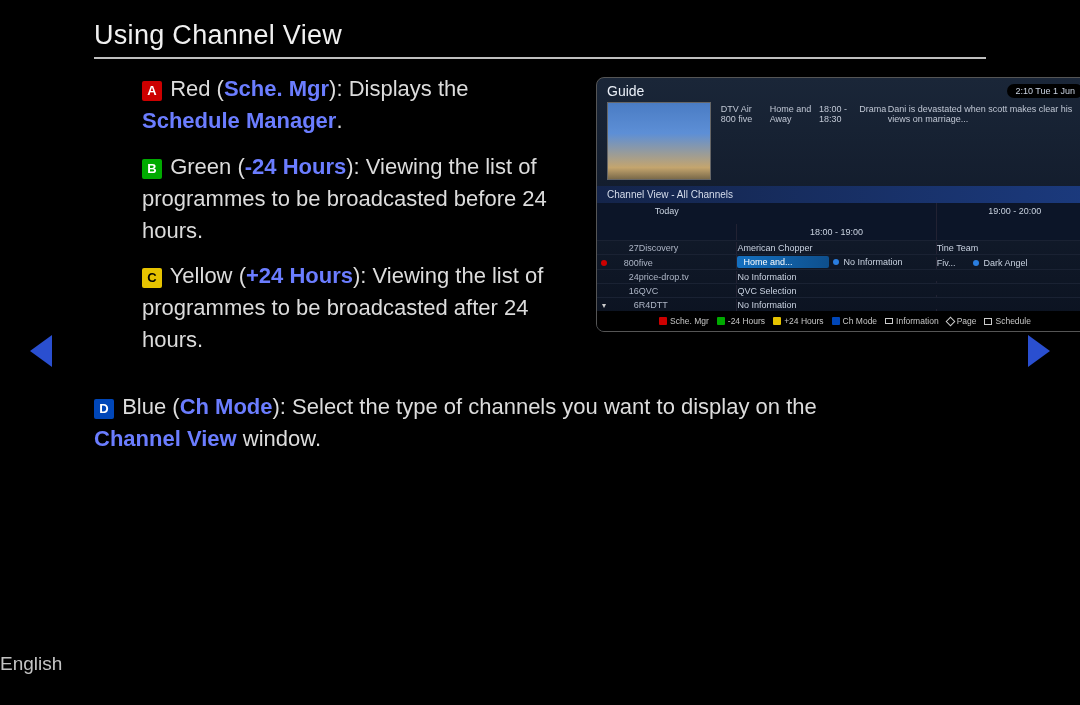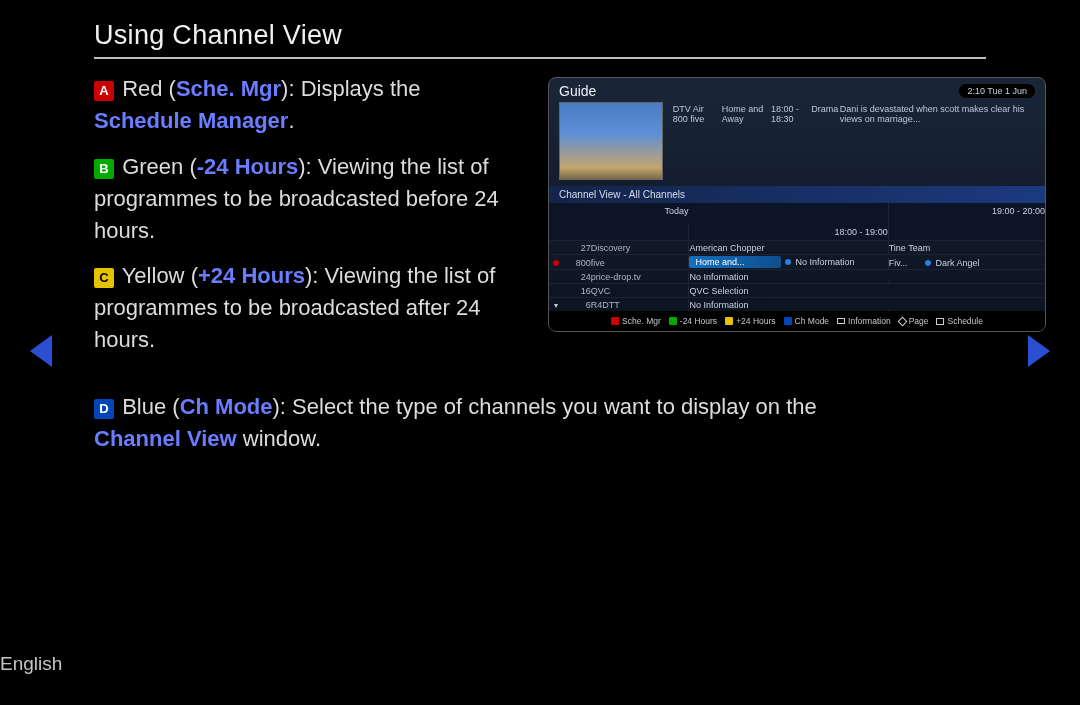--- a/index.html
+++ b/index.html
@@ -23,21 +23,21 @@
     color:#f0f0f0;
     border-bottom:2px solid #bfbfbf;
     padding-bottom:6px;
     margin-bottom:14px;
     letter-spacing:0.3px;
   }
   .layout {
     display:flex;
     gap:24px;
   }
-  .left-col { flex:0 0 430px; }
+  .left-col { flex:0 0 430px;margin-left:48px; }
   .right-col { flex:1; }
   .line {
     font-size:22px;
     line-height:1.45;
     font-weight:300;
     color:#dcdcdc;
     margin-bottom:14px;
   }
   .line.full { width:760px; }
   .badge {
@@ -112,21 +112,21 @@
     background:linear-gradient(90deg,#14244a,#1b3a7e);
     color:#d6ddec;
     font-size:10px;
     padding:3px 10px;
   }
   .grid-head {
     display:flex;
     background:#0c1528;
     font-size:9px;
   }
-  .grid-head > div { padding:3px 0; text-align:right; }
+  .grid-head > div { padding:3px 0; text-align:center; }
   .col-day  { width:140px; }
   .col-t1   { width:200px; border-left:1px solid #223;margin-top:21px; }
   .col-t2   { width:158px; border-left:1px solid #223; }
   .grid-row { display:flex; border-top:1px solid #1a2233; font-size:9px; min-height:14px; align-items:flex-end; }
   .grid-row > div { padding:1px 0; }
   .c-dot { width:14px; text-align:center; }
   .c-num { width:28px; text-align:right; padding-right:6px; color:#aeb6c6; }
   .c-name{ width:98px; color:#aeb6c6; white-space:nowrap; overflow:hidden; }
   .c-prog1 { width:200px; border-left:1px solid #223; padding-left:6px; display:flex; align-items:center; gap:4px; }
   .c-prog2 { width:158px; border-left:1px solid #223; padding-left:6px; display:flex; align-items:center; gap:4px; }

